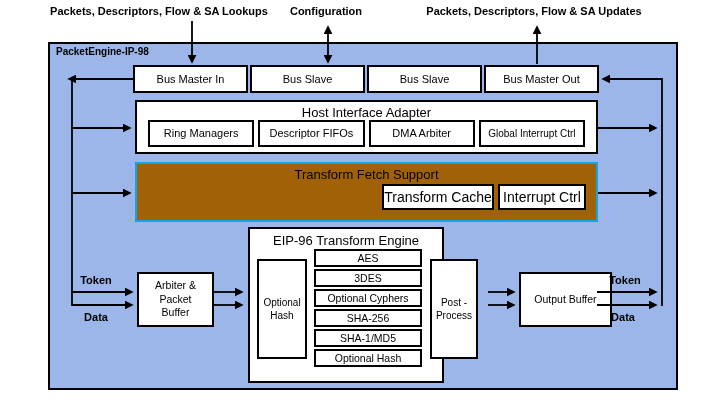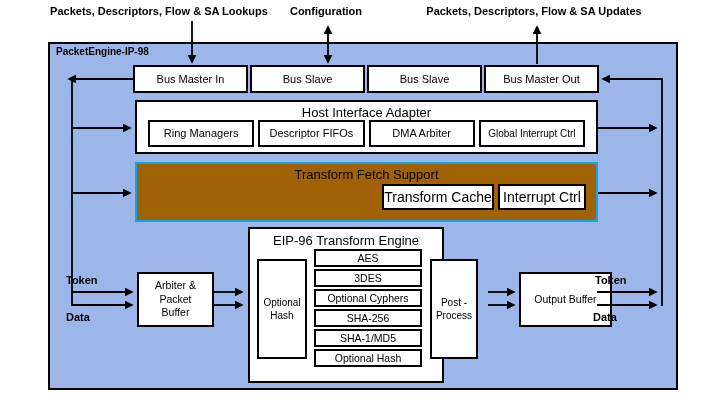--- a/index.html
+++ b/index.html
@@ -43,21 +43,21 @@
   .eip .panel-title{margin-top:4px;}
   .stage{position:absolute;font-size:10px;line-height:1.3;}
   .stage.in{left:7px;top:30px;width:50px;height:100px;}
   .stage.out{left:180px;top:30px;width:48px;height:100px;padding:8px 2px;}
   .pipeline{position:absolute;left:64px;top:20px;width:108px;display:flex;flex-direction:column;gap:2px;}
   .pipeline .wbox{height:18px;font-size:10.5px;flex:none;}
   
   .arbiter{left:137px;top:272px;width:77px;height:55px;font-size:10.5px;line-height:1.3;padding:0 10px;}
   .outbuf{left:519px;top:272px;width:93px;height:55px;font-size:10.5px;line-height:1.3;padding:0 10px;}
   
-  .port{font-weight:bold;font-size:11px;color:#000;width:60px;}
+  .port{font-weight:bold;font-size:11px;color:#000;text-align:center;width:60px;}
   
   svg.wires{position:absolute;left:0;top:0;pointer-events:none;z-index:6;}
   .layer{z-index:2;}
 </style>
 </head>
 <body>
 
 <div class="abs lbl layer" style="left:38px;top:5px;width:242px;">Packets, Descriptors, Flow &amp; SA Lookups</div>
 <div class="abs lbl layer" style="left:268px;top:5px;width:116px;">Configuration</div>
 <div class="abs lbl layer" style="left:415px;top:5px;width:238px;">Packets, Descriptors, Flow &amp; SA Updates</div>

